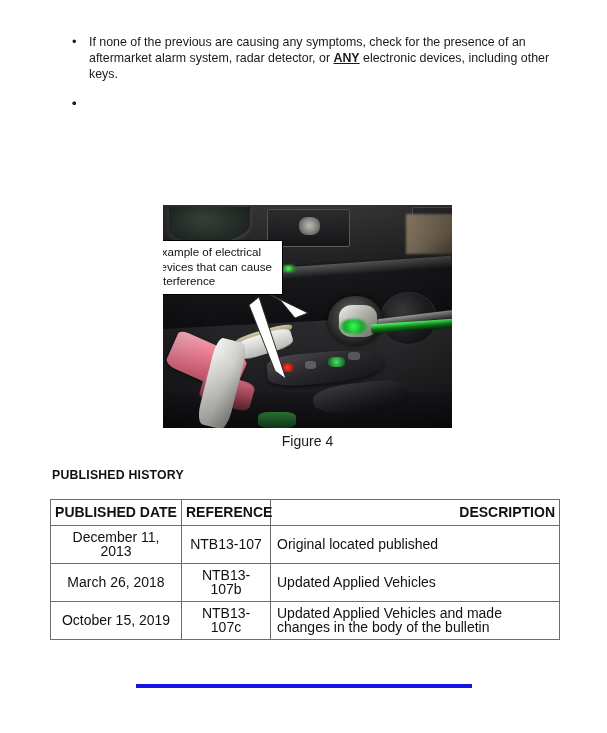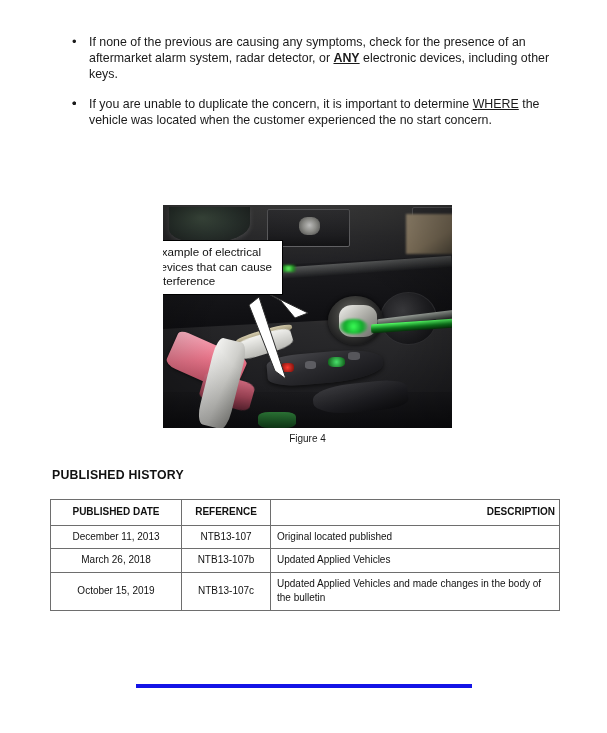--- a/index.html
+++ b/index.html
@@ -246,21 +246,21 @@
   .callout-arrows {
     position: absolute;
     left: 0; top: 0;
     width: 289px; height: 223px;
     z-index: 5;
     pointer-events: none;
   }
   .fig-caption {
     width: 289px;
     text-align: center;
-    font-size: 10px;
+    font-size: 14px;
     margin-top: 5px;
     color: #1a1a1a;
   }
 
   
   .amend-heading {
     position: absolute;
     left: 52px;
     top: 468px;
     font-size: 12.3px;
@@ -271,21 +271,21 @@
   .amend-table {
     position: absolute;
     left: 50px;
     top: 499px;
     width: 510px;
     border-collapse: collapse;
     table-layout: fixed;
   }
   .amend-table th, .amend-table td {
     border: 1px solid #6e6e6e;
-    font-size: 10px;
+    font-size: 14px;
     line-height: 14.5px;
     padding: 4px 6px;
     color: #111111;
   }
   .amend-table th {
     font-weight: bold;
     text-align: center;
     padding: 5px 4px;
   }
   .col-date   { width: 122px; text-align: center; }
@@ -308,21 +308,20 @@
 <div class="bullet-list">
   <div class="bullet-item">
     <span class="bullet-dot">•</span>
     <span class="bullet-text">If none of the previous are causing any symptoms, check for the presence of an aftermarket alarm system, radar detector, or <span class="u-bold">ANY</span> electronic devices, including other keys.</span>
   </div>
   <div class="bullet-item">
     <span class="bullet-dot">•</span>
   </div>
   <div class="bullet-item">
     <span class="bullet-dot">•</span>
-    <span class="bullet-text">If you are unable to duplicate the concern, it is important to determine <u>WHERE</u> the vehicle was located when the customer experienced the no start concern.</span>
   </div>
 </div>
 
 <div class="figure-wrap">
   <div class="photo">
     <div class="ph-base"></div>
     <div class="ph-dash"></div>
     <div class="ph-vent1"></div>
     <div class="ph-cubby"></div>
     <div class="ph-cubby2"></div>

